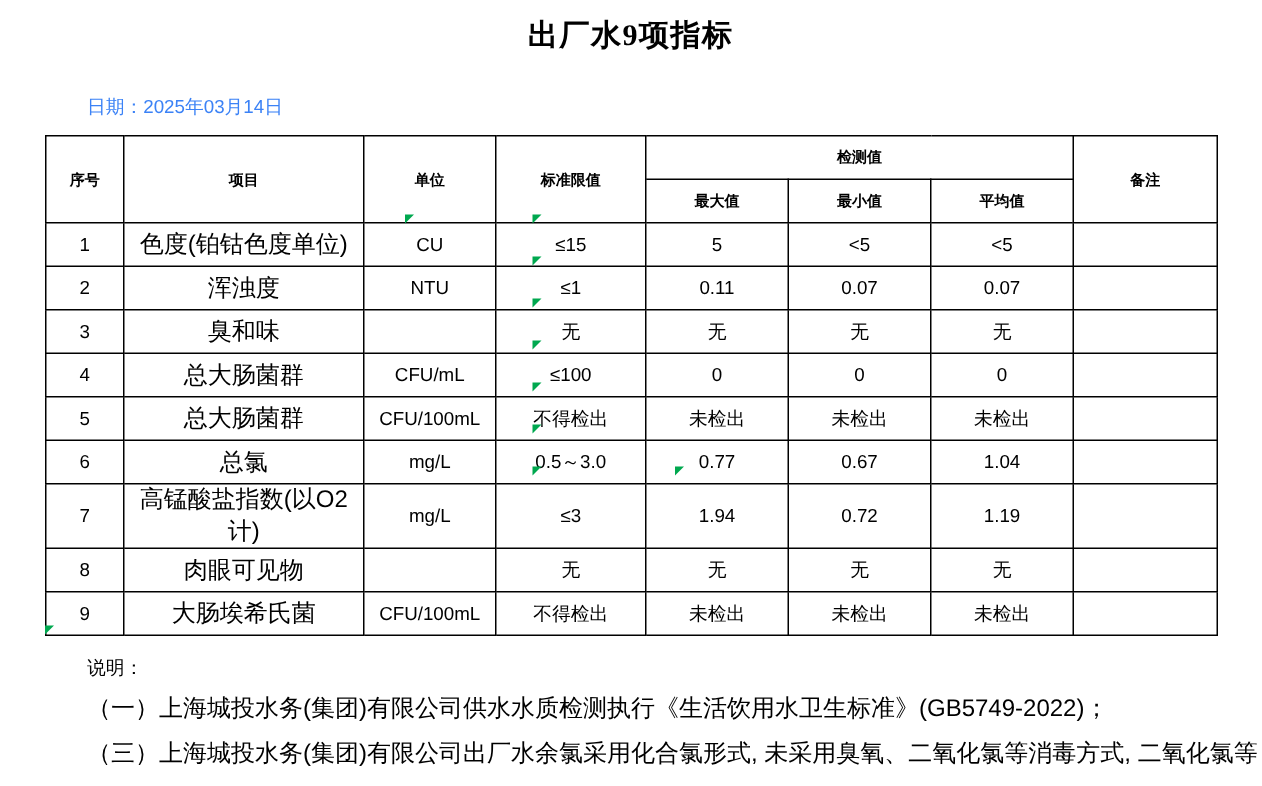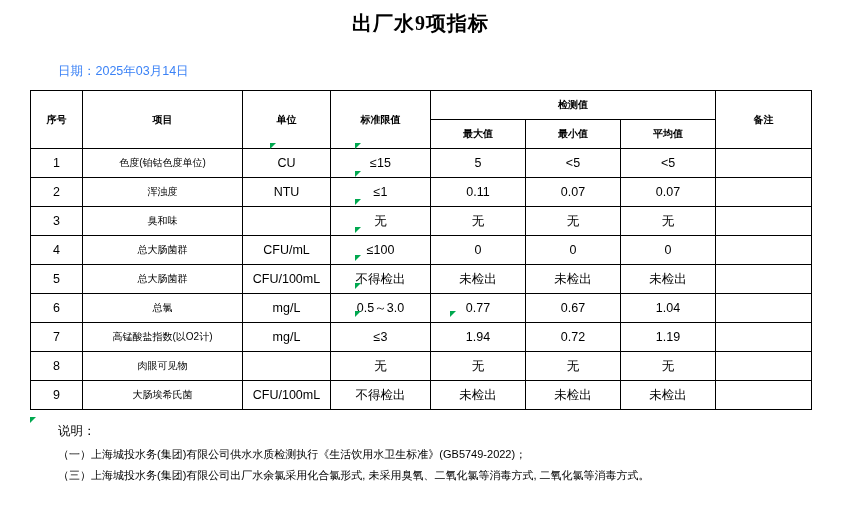--- a/index.html
+++ b/index.html
@@ -61,21 +61,21 @@
     font-weight: bold;
   }
   td.left-pad {
     text-align: left;
     padding-left: 8px;
     margin-top: 20px;
   }
   td.item-name {
     text-align: left;
     padding-left: 12px;
-    font-size: 10px;
+    font-size: 16px;
   }
   td.num-col {
     font-size: 12.5px;
   }
   .col-seq { width: 52px; }
   .col-item { width: 160px; }
   .col-unit { width: 88px; }
   .col-limit { width: 100px; }
   .col-val { width: 95px; }
   .col-remark { width: 96px; }
@@ -85,21 +85,21 @@
     margin-top: 10px;
     font-size: 12px;
     line-height: 1.9;
   }
   .notes .note-title {
     margin-left: 28px;
     font-size: 12.5px;
   }
   .notes .note-line {
     margin-left: 28px;
-    font-size: 11px;
+    font-size: 16px;
   }
   .green-tick {
     position: absolute;
     width: 0;
     height: 0;
     border-top: 6px solid #00a84f;
     border-right: 6px solid transparent;
   }
 </style>
 </head>

